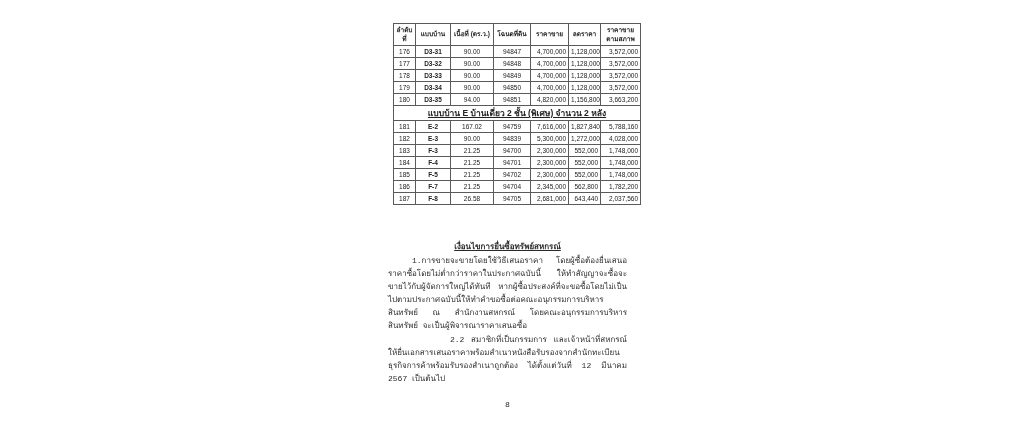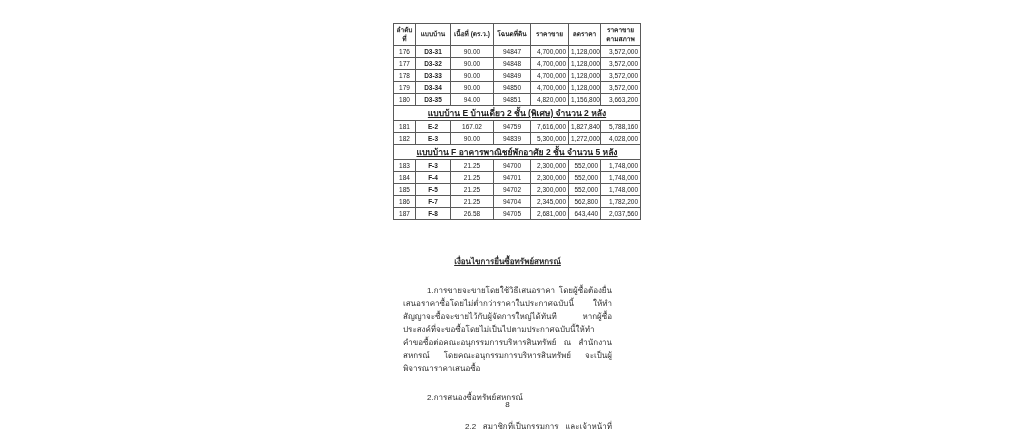--- a/index.html
+++ b/index.html
@@ -25,21 +25,21 @@
     height:14px;font-size:8.5px;font-weight:bold;text-align:center;white-space:normal;
   }
   .price-table tr.section-row .sec-text{text-decoration:underline;}
   
   .textblock{
     position:absolute;left:387px;top:239px;width:241px;
     font-size:8px;line-height:13px;text-align:justify;color:#2a2a2a;
   }
   .cond-heading{text-align:center;font-weight:bold;margin:0 0 4px 0;text-indent:0;}
   .cond-heading span{text-decoration:underline;}
-  .textblock p{margin:16px;}
+  .textblock p{margin:1px;font-family:Liberation Mono, monospace;}
   .indent-1{text-indent:24px;}
   .indent-2{text-indent:62px;}
   .pagenum{
     position:absolute;left:387px;top:400px;width:241px;text-align:center;
     font-size:8px;color:#2a2a2a;
   }
 </style>
 </head>
 <body>
 
@@ -126,23 +126,20 @@
         </tr>
         <tr>
           <td class="c-no">182</td>
           <td class="c-model">E-3</td>
           <td class="c-area">90.00</td>
           <td class="c-deed">94839</td>
           <td class="c-price num">5,300,000</td>
           <td class="c-discount num">1,272,000</td>
           <td class="c-as_is num">4,028,000</td>
         </tr>
-        <tr class="section-row">
-          <td colspan="7"><span class="sec-text">แบบบ้าน F อาคารพาณิชย์พักอาศัย 2 ชั้น จำนวน 5 หลัง</span></td>
-        </tr>
         <tr>
           <td class="c-no">183</td>
           <td class="c-model">F-3</td>
           <td class="c-area">21.25</td>
           <td class="c-deed">94700</td>
           <td class="c-price num">2,300,000</td>
           <td class="c-discount num">552,000</td>
           <td class="c-as_is num">1,748,000</td>
         </tr>
         <tr>
@@ -180,19 +177,18 @@
           <td class="c-price num">2,681,000</td>
           <td class="c-discount num">643,440</td>
           <td class="c-as_is num">2,037,560</td>
         </tr>
       </tbody>
   </table>
 
   <div class="textblock">
     <p class="cond-heading"><span>เงื่อนไขการยื่นซื้อทรัพย์สหกรณ์</span></p>
     <p class="indent-1">1.การขายจะขายโดยใช้วิธีเสนอราคา โดยผู้ซื้อต้องยื่นเสนอราคาซื้อโดยไม่ต่ำกว่าราคาในประกาศฉบับนี้ ให้ทำสัญญาจะซื้อจะขายไว้กับผู้จัดการใหญ่ได้ทันที หากผู้ซื้อประสงค์ที่จะขอซื้อโดยไม่เป็นไปตามประกาศฉบับนี้ให้ทำคำขอซื้อต่อคณะอนุกรรมการบริหารสินทรัพย์ ณ สำนักงานสหกรณ์ โดยคณะอนุกรรมการบริหารสินทรัพย์ จะเป็นผู้พิจารณาราคาเสนอซื้อ</p>
-    <p class="indent-1">2.การสนองซื้อทรัพย์สหกรณ์</p>
     <p class="indent-2">2.2 สมาชิกที่เป็นกรรมการ และเจ้าหน้าที่สหกรณ์ ให้ยื่นเอกสารเสนอราคาพร้อมสำเนาหนังสือรับรองจากสำนักทะเบียนธุรกิจการค้าพร้อมรับรองสำเนาถูกต้อง ได้ตั้งแต่วันที่ 12 มีนาคม 2567 เป็นต้นไป</p>
   </div>
 
   <div class="pagenum">8</div>
 
 </div>
 
 </body></html>

